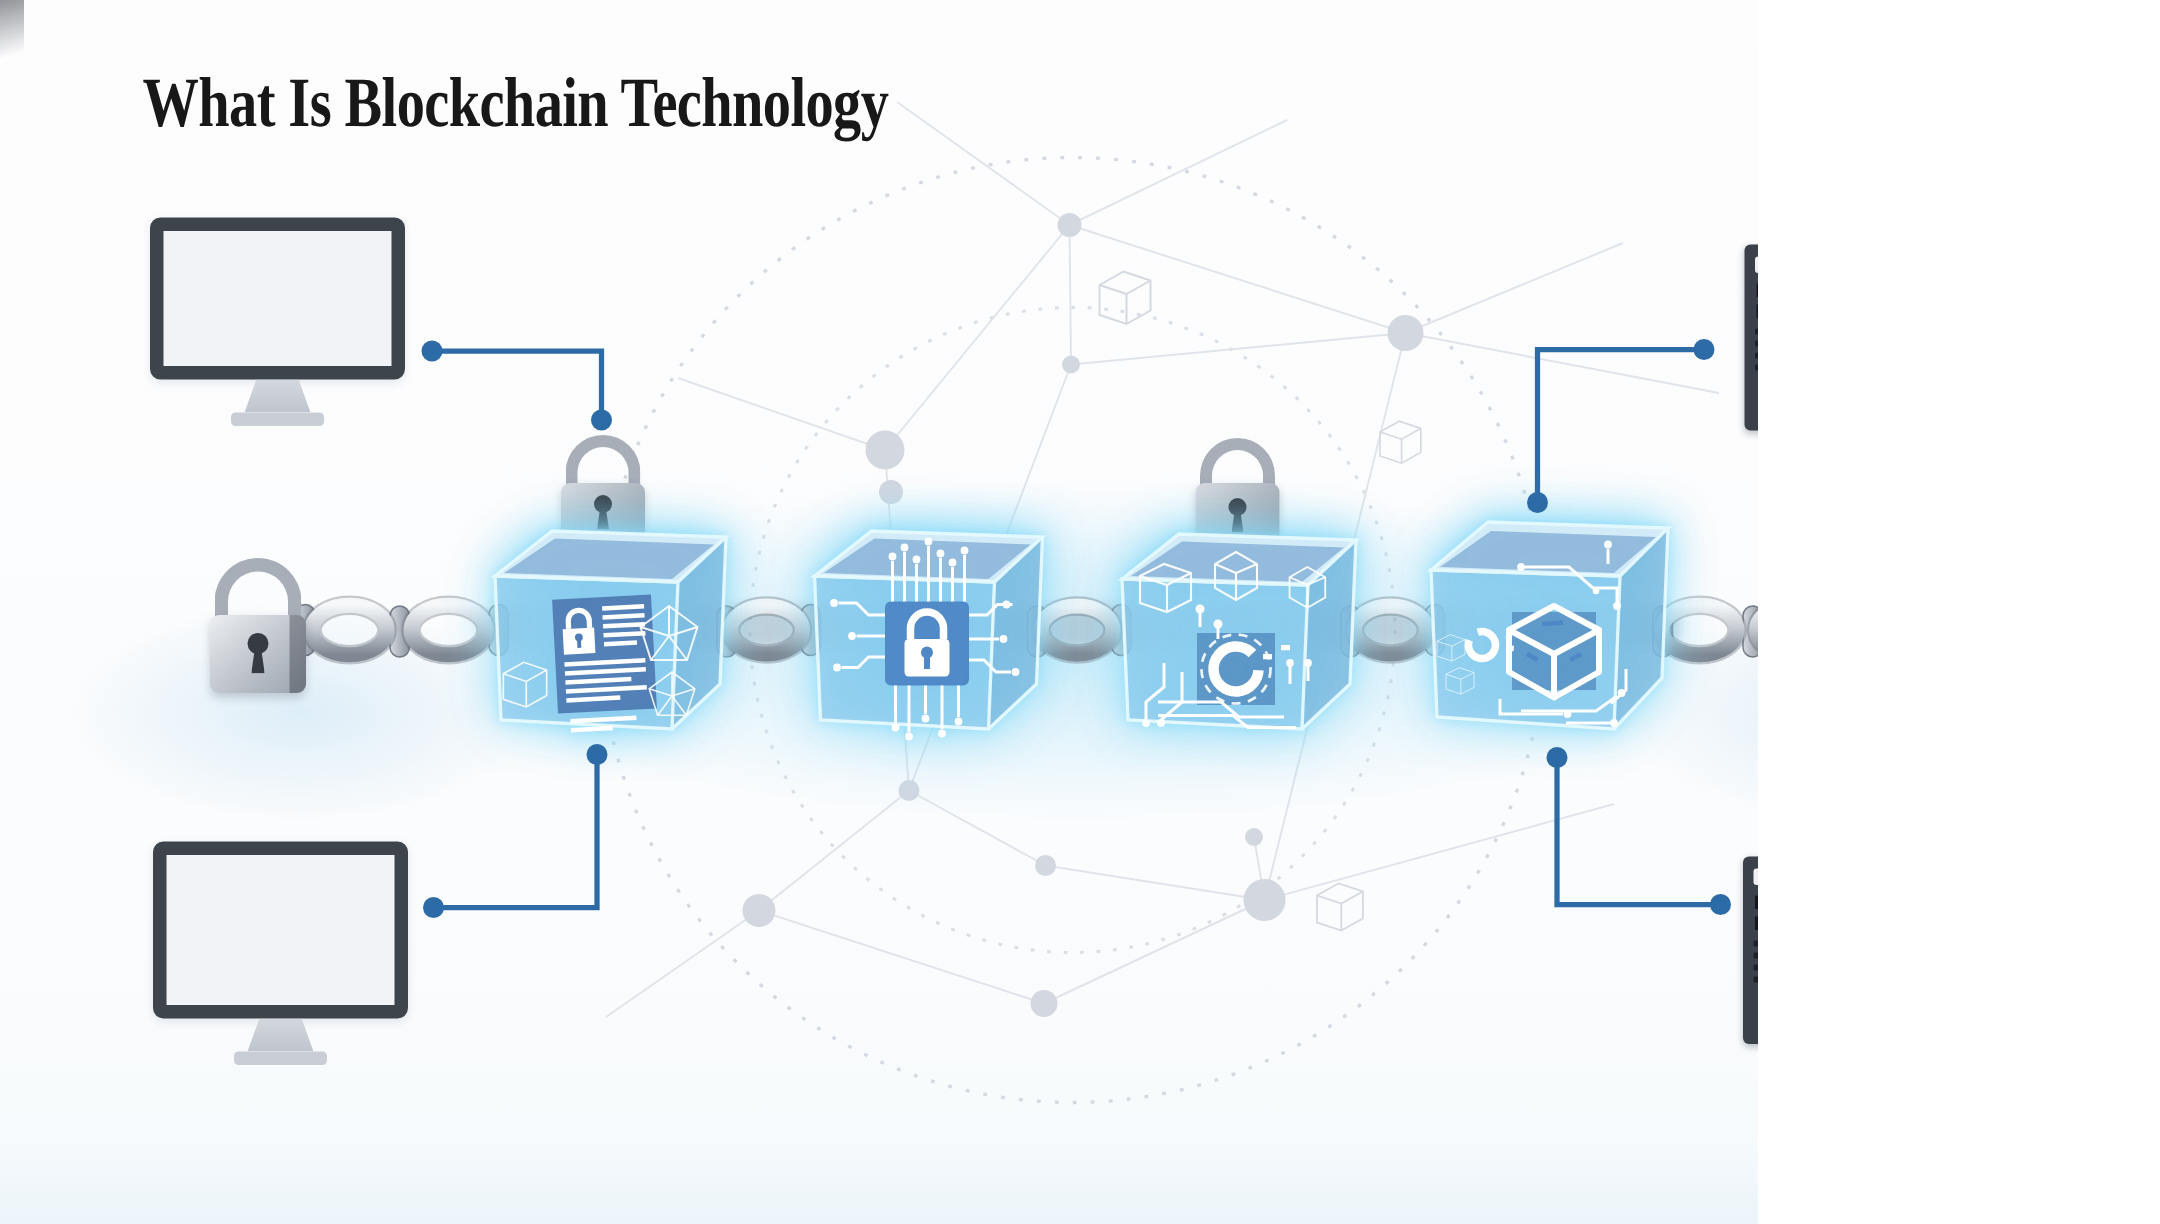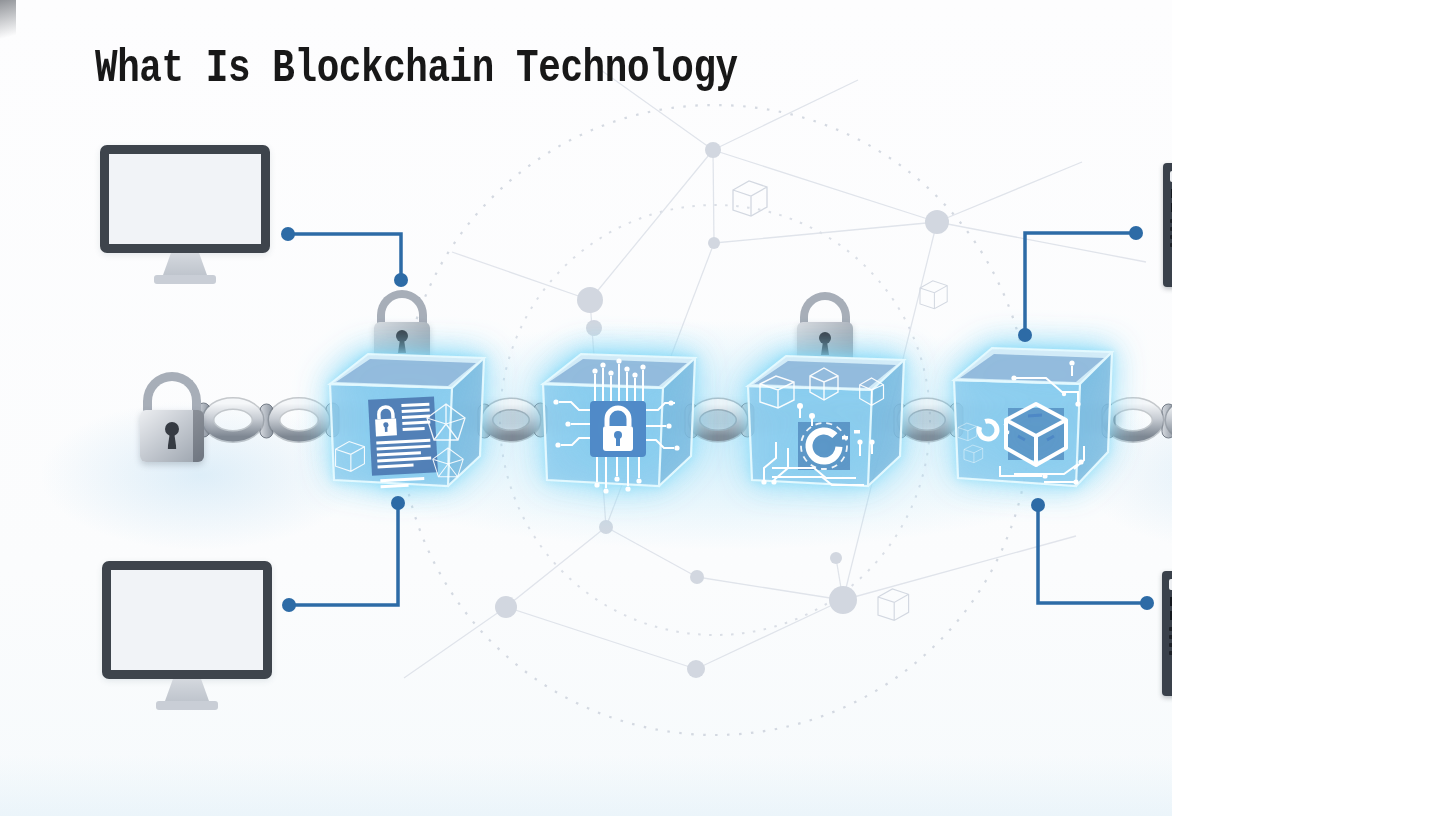--- a/index.html
+++ b/index.html
@@ -1,19 +1,19 @@
 <!DOCTYPE html>
 <html><head>
 <meta charset="utf-8">
 <style>
   html,body{margin:0;padding:0;background:#fff;}
   .canvas{
     position:relative;width:1172px;height:816px;overflow:hidden;
     background:linear-gradient(180deg,#fdfdfe 0%,#fbfcfd 70%,#f6fafc 100%);
-    font-family:Liberation Mono, monospace;
+    font-family:Liberation Serif, serif;
   }
   .layer{position:absolute;left:0;top:0;width:1440px;height:816px;pointer-events:none;}
 
   
   .title{
     position:absolute;left:95px;top:42px;margin:0;
     font-size:47px;font-weight:700;color:#181818;letter-spacing:-.5px;
     transform:scaleX(.8);transform-origin:left top;white-space:nowrap;
   }
 

